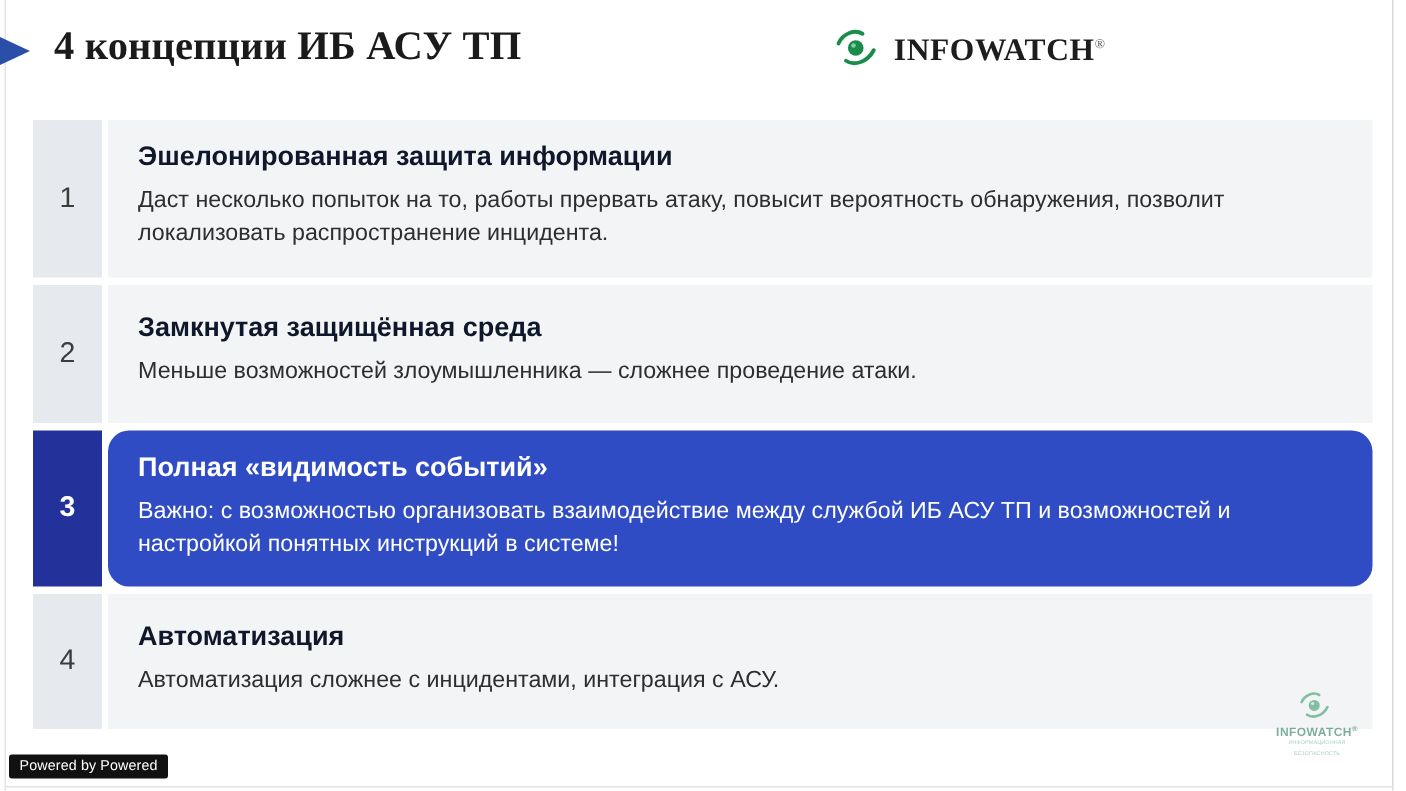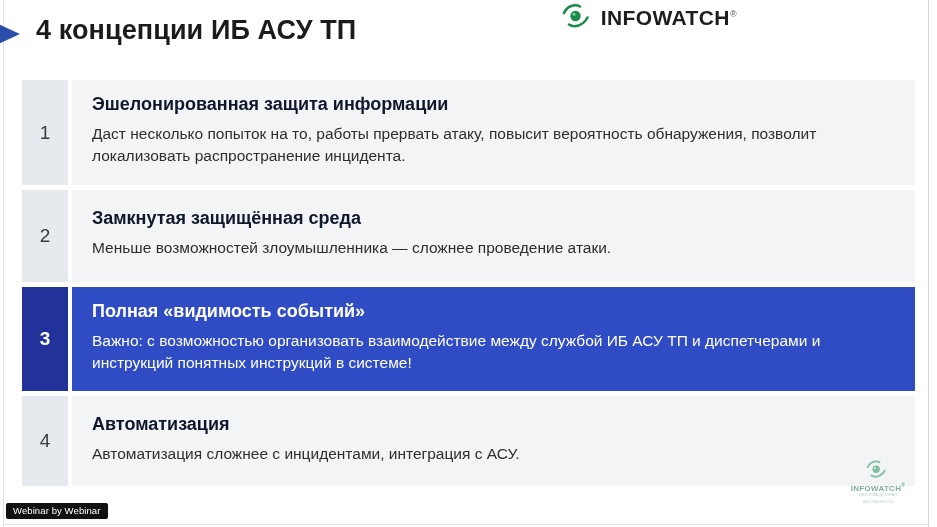--- a/index.html
+++ b/index.html
@@ -40,20 +40,21 @@
     height: 1px;
     background: #e3e3e3;
   }
 
   
   .header {
     position: absolute;
     left: 0; top: 0;
     width: 759px;
     height: 74px;
+    font-family: Liberation Serif, serif;
   }
   .header-marker {
     position: absolute;
     left: -10px;
     top: 20px;
     width: 0; height: 0;
     border-top: 14px solid transparent;
     border-bottom: 14px solid transparent;
     border-left: 30px solid #2b4ea8;
   }
@@ -65,21 +66,21 @@
     font-weight: bold;
     color: #1b1b1b;
     letter-spacing: 0.1px;
     white-space: nowrap;
   }
 
   
   .brand {
     position: absolute;
     right: 22px;
-    top: 0;
+    top: 16px;
     display: flex;
     align-items: center;
     height: 34px;
   }
   .brand-mark {
     width: 34px; height: 30px;
     margin-right: 6px;
     display: block;
   }
   .brand-word {
@@ -144,20 +145,21 @@
   }
 
   
   .row.highlight .row-num {
     background: #23329a;
     color: #ffffff;
     font-weight: bold;
   }
   .row.highlight .row-body {
     background: #2f4cc4;
+    border-radius: 14px;
   }
   .row.highlight .row-title { color: #ffffff; }
   .row.highlight .row-desc  { color: #ffffff; }
 
   
   .row-1 { height: 105px; }
   .row-2 { height:  92px; }
   .row-3 { height: 104px; }
   .row-4 { height:  90px; }
 
@@ -250,21 +252,21 @@
       <div class="row-body">
         <p class="row-title">Замкнутая защищённая среда</p>
         <p class="row-desc">Меньше возможностей злоумышленника — сложнее проведение атаки.</p>
       </div>
     </div>
 
     <div class="row row-3 highlight">
       <div class="row-num">3</div>
       <div class="row-body">
         <p class="row-title">Полная «видимость событий»</p>
-        <p class="row-desc">Важно: с возможностью организовать взаимодействие между службой ИБ АСУ ТП и диспетчерами и инструкций понятных инструкций в системе!</p>
+        <p class="row-desc">Важно: с возможностью организовать взаимодействие между службой ИБ АСУ ТП и возможностей и настройкой понятных инструкций в системе!</p>
       </div>
     </div>
 
     <div class="row row-4">
       <div class="row-num">4</div>
       <div class="row-body">
         <p class="row-title">Автоматизация</p>
         <p class="row-desc">Автоматизация сложнее с инцидентами, интеграция с АСУ.</p>
       </div>
     </div>
@@ -276,15 +278,15 @@
       <path d="M3 11 C6 4, 14 1.5, 19 4.5" stroke="#3f9e70" stroke-width="2.4" fill="none" stroke-linecap="round"></path>
       <path d="M8 22.5 C13 26, 22 24, 26.5 15.5" stroke="#3f9e70" stroke-width="2.4" fill="none" stroke-linecap="round"></path>
       <circle cx="14.5" cy="14" r="5" fill="#3f9e70"></circle>
       <circle cx="13" cy="12.3" r="1.4" fill="#c8e8d7"></circle>
     </svg>
     <div class="watermark-word"><span>INFOWATCH</span><span class="watermark-reg">®</span></div>
     <div class="watermark-tag">ИНФОРМАЦИОННАЯ</div>
     <div class="watermark-tag">БЕЗОПАСНОСТЬ</div>
   </div>
 
-  <div class="powered">Webinar by Webinar</div>
+  <div class="powered">Powered by Powered</div>
 
 </div>
 
 </body></html>

